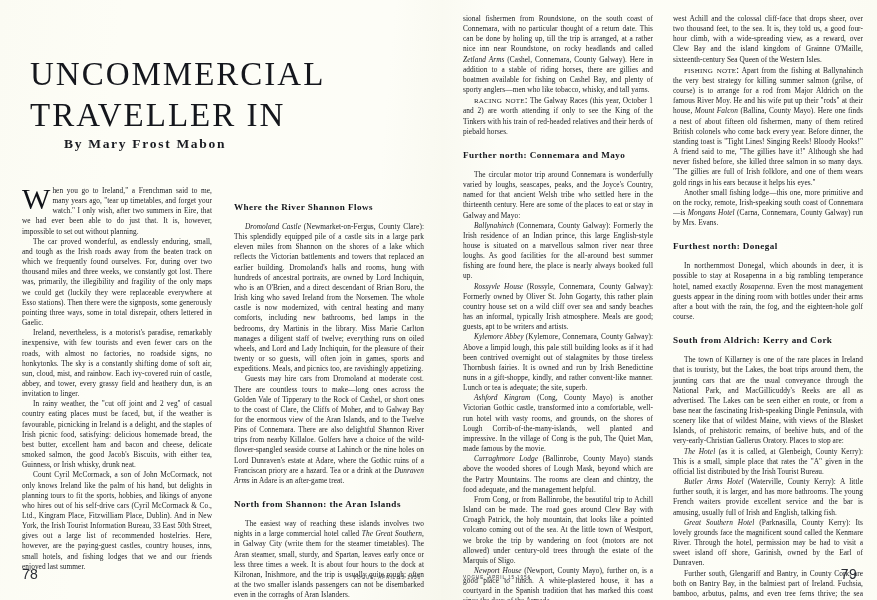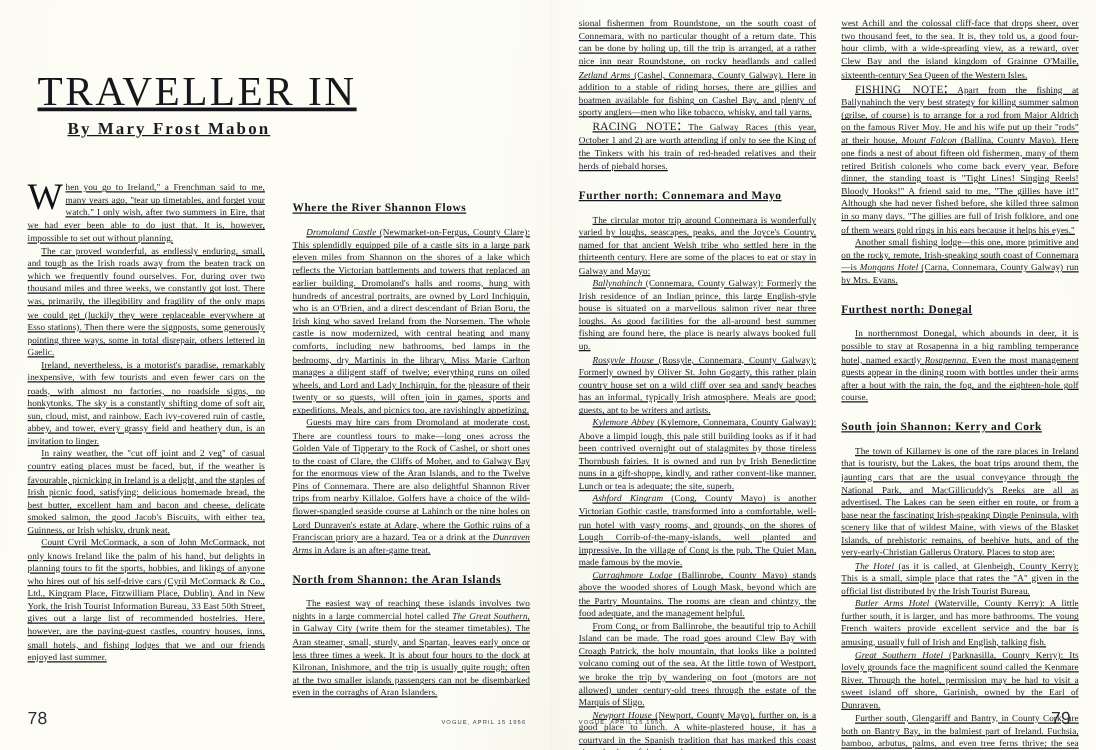--- a/index.html
+++ b/index.html
@@ -19,21 +19,20 @@
     width: 877px;
     height: 600px;
     display: flex;
     background: #fdfdf7;
   }
   .page {
     position: relative;
     height: 600px;
     box-sizing: border-box;
     background: #fcfcf5;
-    text-decoration: underline;
   }
   .page.left {
     width: 441px;
     padding: 14px 20px 0 22px;
     background: linear-gradient(95deg, #fbfbf3 0%, #fdfdf6 25%, #fdfdf7 80%, #f7f7ed 100%);
   }
   .page.right {
     width: 436px;
     padding: 14px 14px 0 22px;
     background: linear-gradient(265deg, #fbfbf3 0%, #fdfdf6 25%, #fdfdf7 80%, #f6f6ec 100%);
@@ -64,21 +63,21 @@
   .byline-row {
     display: flex;
     align-items: flex-end;
   }
   .byline {
     font-family: "Liberation Serif", "DejaVu Serif", serif;
     font-size: 13.5px;
     letter-spacing: 1.7px;
     font-weight: 700;
     color: #1a1c22;
-    margin-left: 24px;
+    margin-left: 34px;
     padding-bottom: 4px;
     white-space: nowrap;
   }
 
   
   .cols {
     display: flex;
     gap: 22px;
     margin-top: 24px;
   }
@@ -97,21 +96,21 @@
     text-align: justify;
     text-indent: 11px;
     color: #181a20;
     letter-spacing: 0.06px;
     -webkit-font-feature-settings: "liga";
   }
   p.body.noindent { text-indent: 0; }
   p.body em { font-style: italic; }
   p.body .sc {
     font-variant: small-caps;
-    font-size: 13px;
+    font-size: 10px;
     letter-spacing: 0.2px;
   }
 
   h2.section {
     margin: 13px 0 9px 0;
     font-size: 9.1px;
     line-height: 11px;
     text-align: left;
     font-weight: 700;
     letter-spacing: 0.45px;
@@ -158,20 +157,21 @@
   }
 </style>
 </head>
 <body>
 
 <div id="spread">
 
   <div class="page left">
 
     <div class="title-block">
+      <div class="title-line">UNCOMMERCIAL</div>
       <div class="title-line">TRAVELLER IN</div>
       <div class="byline-row">
         <div class="byline">By Mary Frost Mabon</div>
       </div>
     </div>
 
     <div class="cols">
 
       <div class="col">
         <p class="body noindent dropcap-para"><span class="dropcap">W</span><span>hen you go to Ireland," a Frenchman said to me, many years ago, "tear up timetables, and forget your watch." I only wish, after two summers in Eire, that we had ever been able to do just that. It is, however, impossible to set out without planning.</span></p>
@@ -218,21 +218,21 @@
         <p class="body"><em>Newport House</em><span> (Newport, County Mayo), further on, is a good place to lunch. A white-plastered house, it has a courtyard in the Spanish tradition that has marked this coast since the days of the Armada.</span></p>
 
       </div>
 
       <div class="col">
         <p class="body noindent">west Achill and the colossal cliff-face that drops sheer, over two thousand feet, to the sea. It is, they told us, a good four-hour climb, with a wide-spreading view, as a reward, over Clew Bay and the island kingdom of Grainne O'Maille, sixteenth-century Sea Queen of the Western Isles.</p>
         <p class="body"><span class="sc">fishing note:</span><span> Apart from the fishing at Ballynahinch the very best strategy for killing summer salmon (grilse, of course) is to arrange for a rod from Major Aldrich on the famous River Moy. He and his wife put up their "rods" at their house, </span><em>Mount Falcon</em><span> (Ballina, County Mayo). Here one finds a nest of about fifteen old fishermen, many of them retired British colonels who come back every year. Before dinner, the standing toast is "Tight Lines! Singing Reels! Bloody Hooks!" A friend said to me, "The gillies have it!" Although she had never fished before, she killed three salmon in so many days. "The gillies are full of Irish folklore, and one of them wears gold rings in his ears because it helps his eyes."</span></p>
         <p class="body"><span>Another small fishing lodge—this one, more primitive and on the rocky, remote, Irish-speaking south coast of Connemara—is </span><em>Mongans Hotel</em><span> (Carna, Connemara, County Galway) run by Mrs. Evans.</span></p>
         <h2 class="section">Furthest north: Donegal</h2>
         <p class="body"><span>In northernmost Donegal, which abounds in deer, it is possible to stay at Rosapenna in a big rambling temperance hotel, named exactly </span><em>Rosapenna</em><span>. Even the most management guests appear in the dining room with bottles under their arms after a bout with the rain, the fog, and the eighteen-hole golf course.</span></p>
-        <h2 class="section">South join Shannon: Kerry and Cork</h2>
+        <h2 class="section">South from Aldrich: Kerry and Cork</h2>
         <p class="body">The town of Killarney is one of the rare places in Ireland that is touristy, but the Lakes, the boat trips around them, the jaunting cars that are the usual conveyance through the National Park, and MacGillicuddy's Reeks are all as advertised. The Lakes can be seen either en route, or from a base near the fascinating Irish-speaking Dingle Peninsula, with scenery like that of wildest Maine, with views of the Blasket Islands, of prehistoric remains, of beehive huts, and of the very-early-Christian Gallerus Oratory. Places to stop are:</p>
         <p class="body"><em>The Hotel</em><span> (as it is called, at Glenbeigh, County Kerry): This is a small, simple place that rates the "A" given in the official list distributed by the Irish Tourist Bureau.</span></p>
         <p class="body"><em>Butler Arms Hotel</em><span> (Waterville, County Kerry): A little further south, it is larger, and has more bathrooms. The young French waiters provide excellent service and the bar is amusing, usually full of Irish and English, talking fish.</span></p>
         <p class="body"><em>Great Southern Hotel</em><span> (Parknasilla, County Kerry): Its lovely grounds face the magnificent sound called the Kenmare River. Through the hotel, permission may be had to visit a sweet island off shore, Garinish, owned by the Earl of Dunraven.</span></p>
         <p class="body"><span>Further south, Glengariff and Bantry, in County Cork, are both on Bantry Bay, in the balmiest part of Ireland. Fuchsia, bamboo, arbutus, palms, and even tree ferns thrive; the sea often looks almost purple. Only a rowboat ride from Glengariff, there is another island called Garinish, this one with an Italian garden and an ancient tower. For salt-water enthusiasts: a sail on Bantry Bay. Between Glengariff and Bantry there is an exceptional place to stay, </span></p>
       </div>
 
     </div>
 
     <div class="footer">

